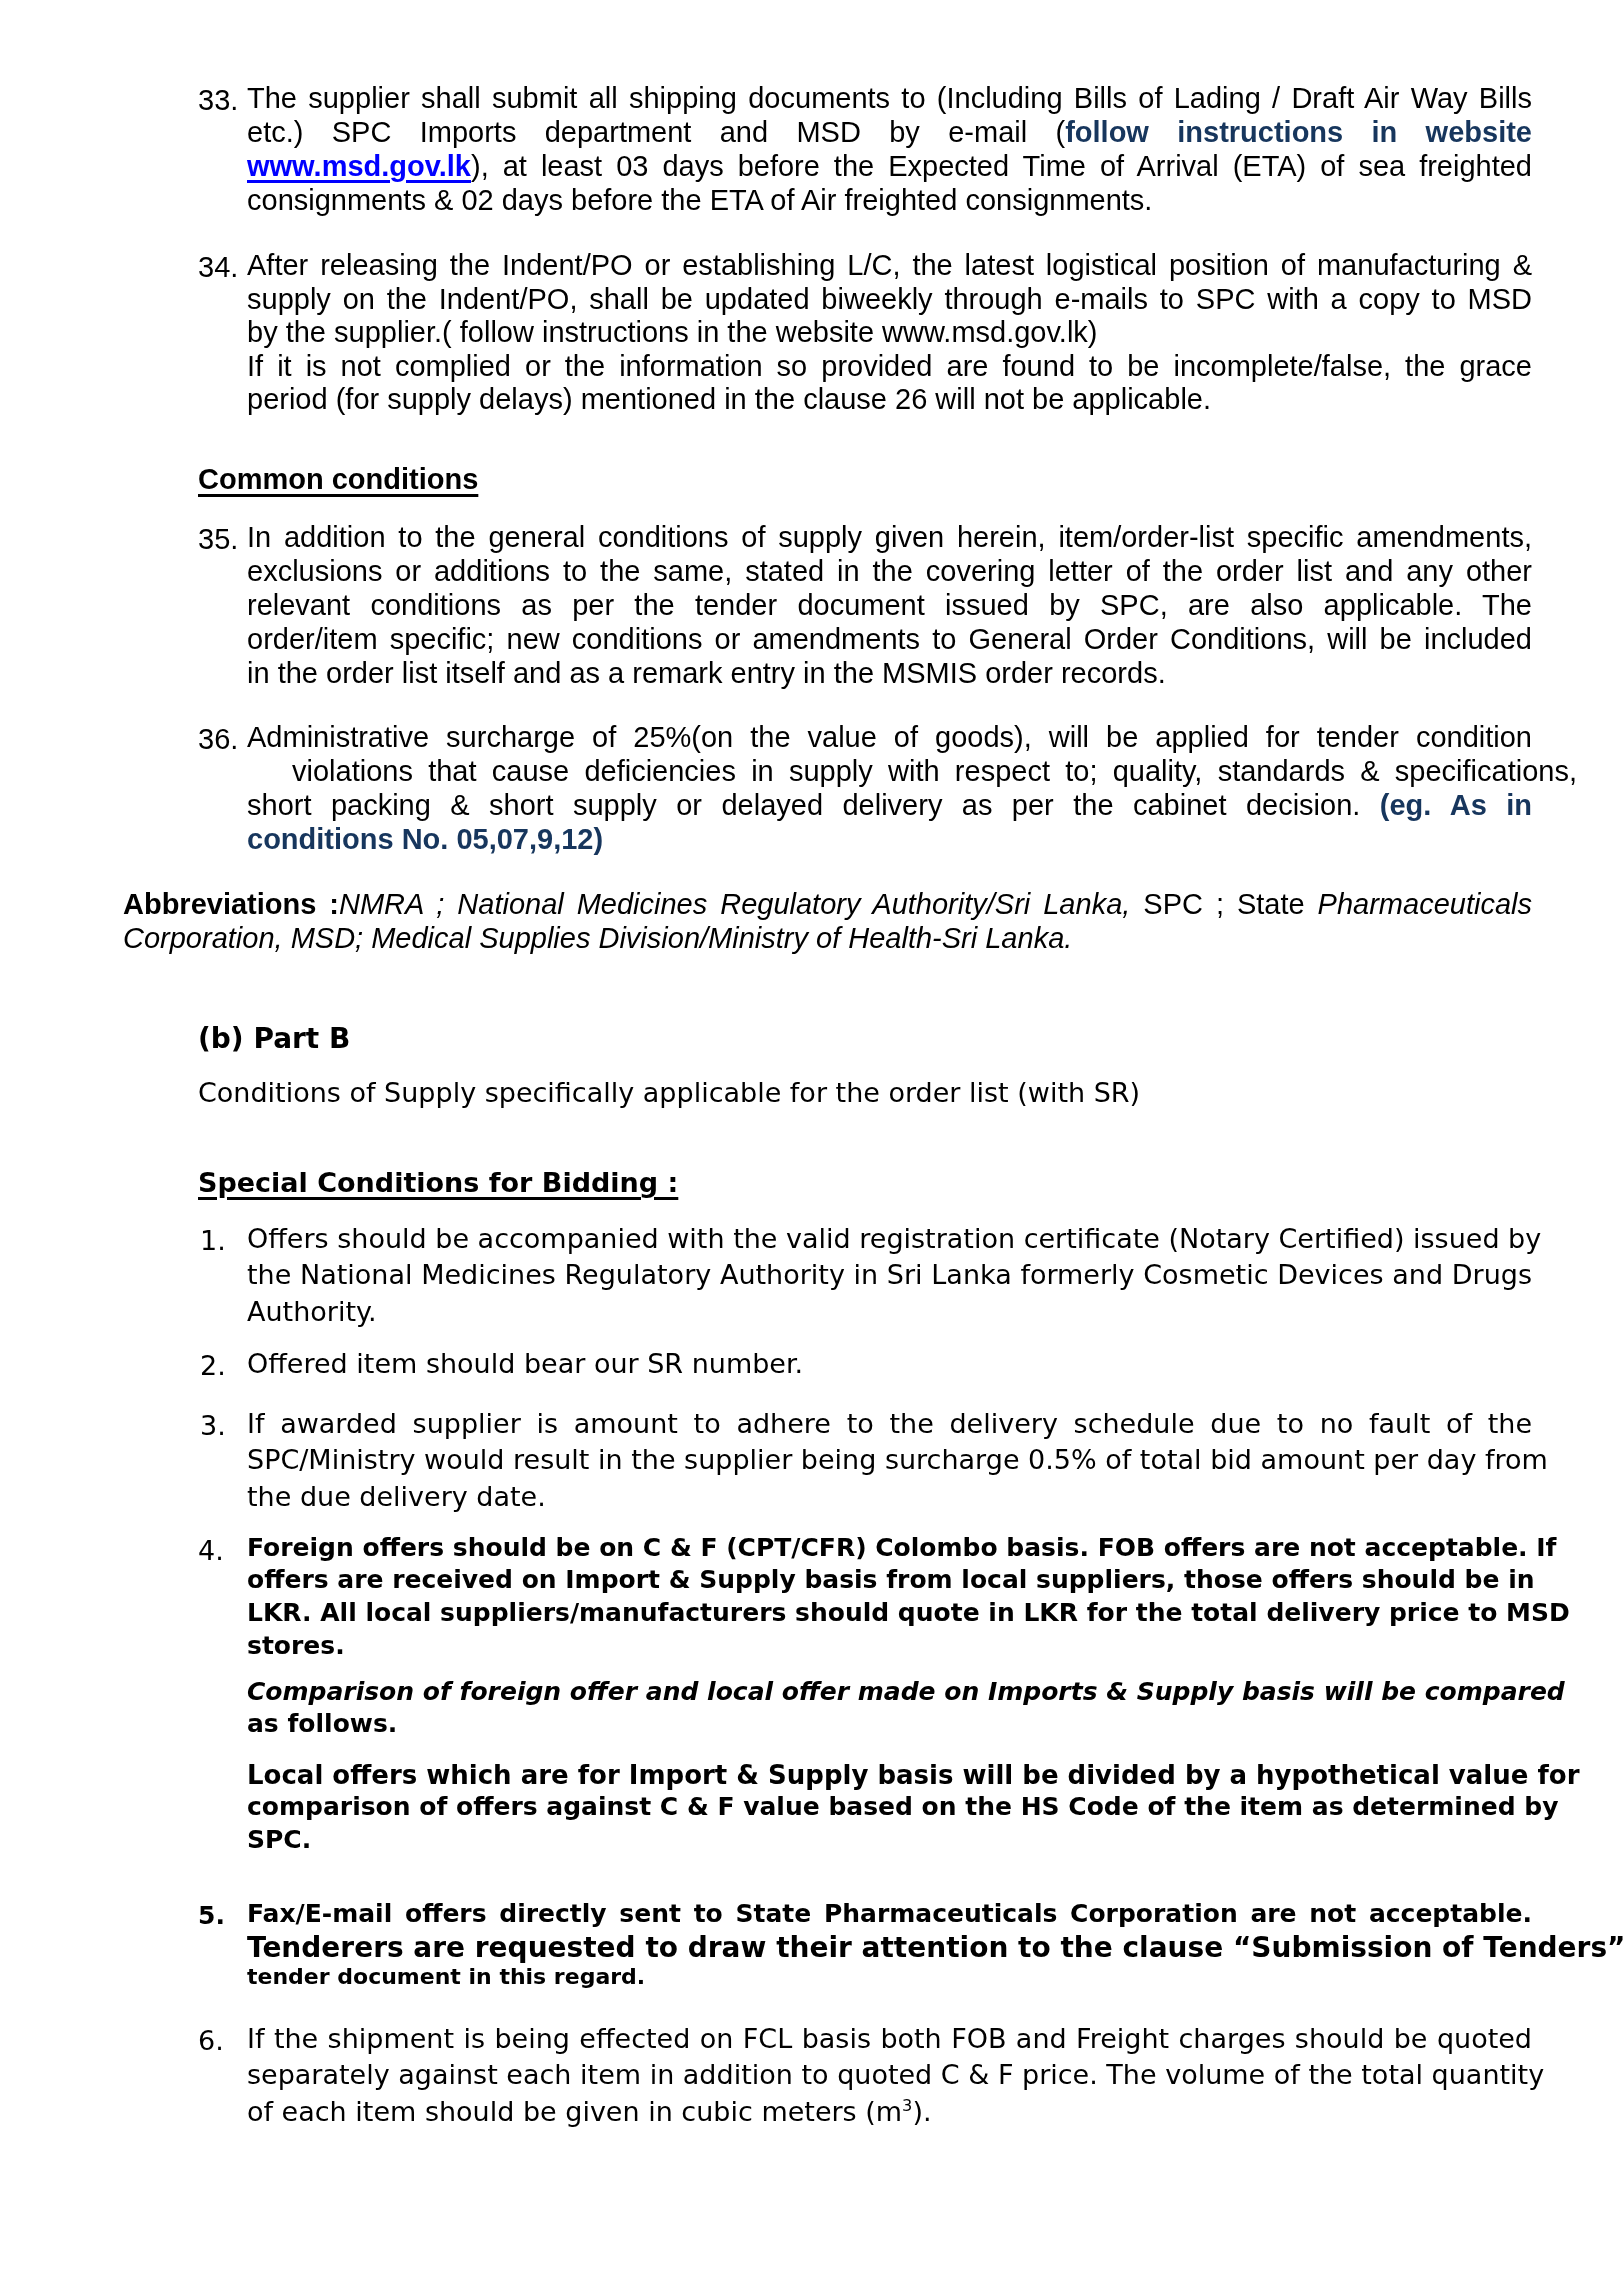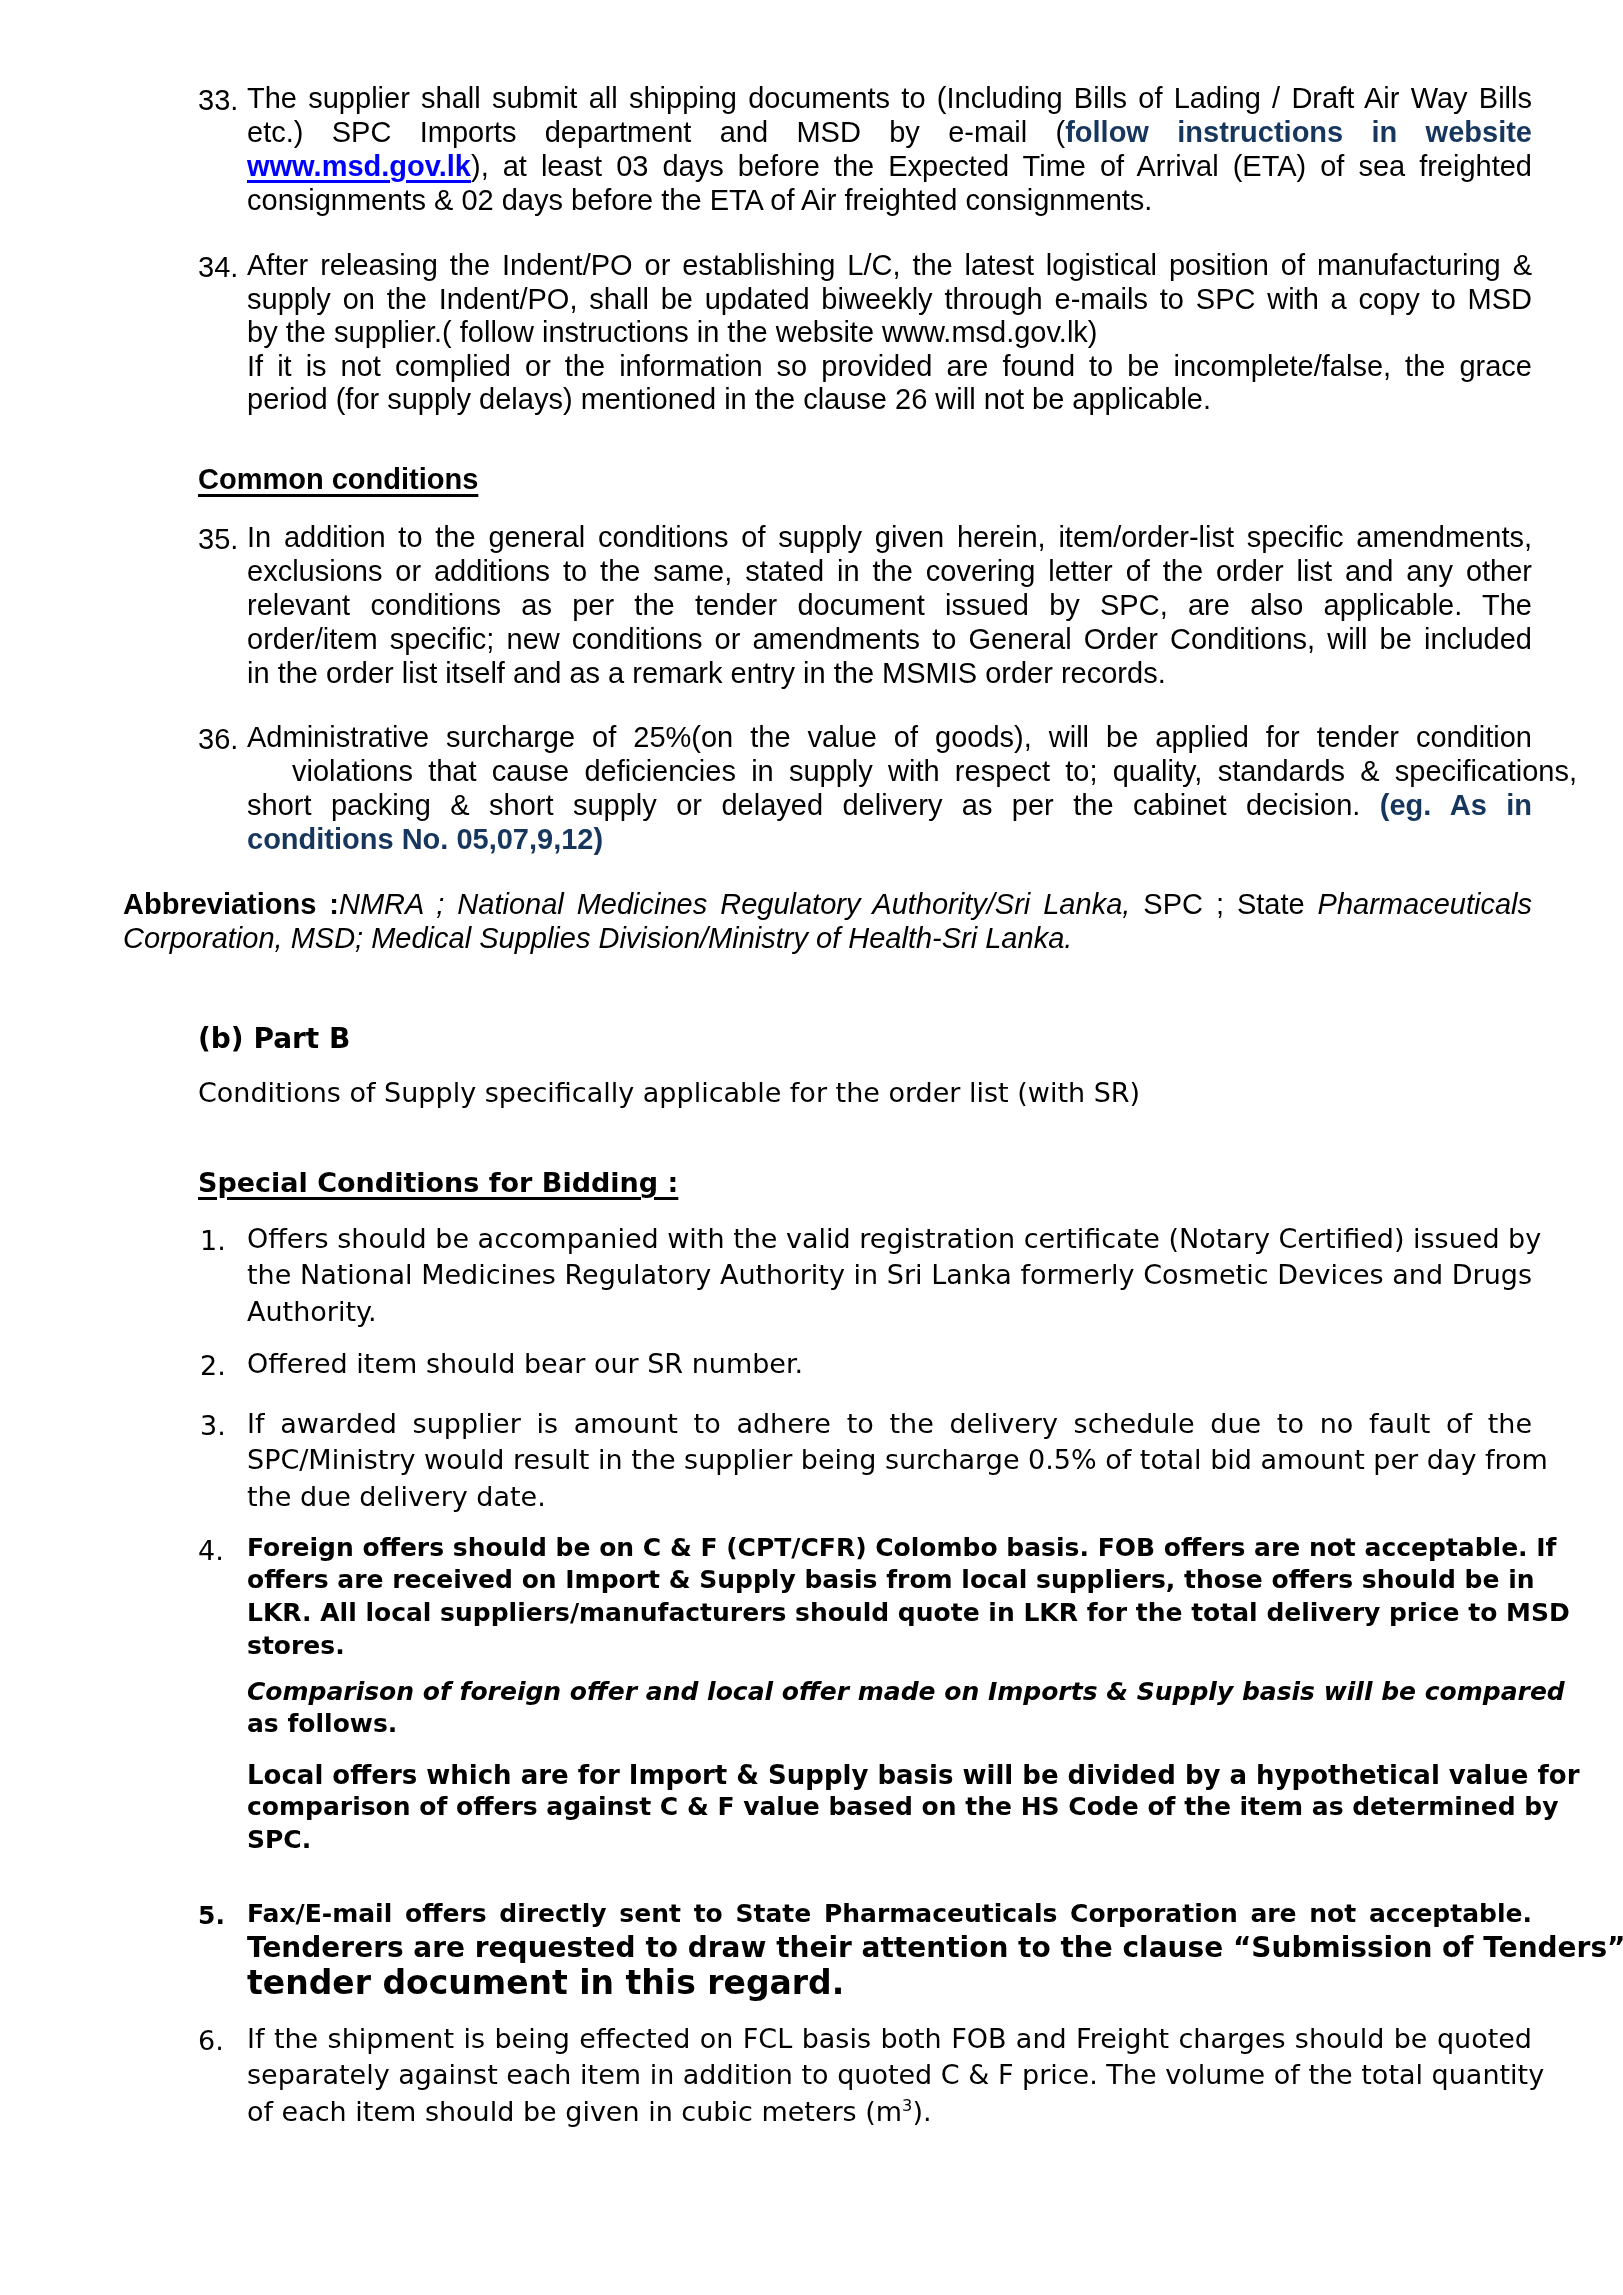--- a/index.html
+++ b/index.html
@@ -105,21 +105,21 @@
 
       <span class="line just bold" style="left:247px; top:1762px; width:1285px; font-size:26px;">Local offers which are for Import &amp; Supply basis will be divided by a hypothetical value for</span>
       <span class="line just bold" style="left:247px; top:1794px; width:1285px; font-size:25px;">comparison of offers against C &amp; F value based on the HS Code of the item as determined by</span>
       <span class="line bold" style="left:247px; top:1827px; font-size:25px;">SPC.</span>
     </div>
 
     <div>
       <span class="num bold" style="left:198px; top:1901px; font-size:25px;">5.</span>
       <span class="line just bold" style="left:247px; top:1901px; width:1285px; font-size:25px;">Fax/E-mail offers directly sent to State Pharmaceuticals Corporation are not acceptable.</span>
       <span class="line just bold" style="left:247px; top:1934px; width:1285px; font-size:28px;">Tenderers are requested to draw their attention to the clause “Submission of Tenders” of the</span>
-      <span class="line bold" style="left:247px; top:1966px; font-size:33px;">tender document in this regard.</span>
+      <span class="line bold" style="left:247px; top:1966px; font-size:22px;">tender document in this regard.</span>
     </div>
 
     <div>
       <span class="num" style="left:198px; top:2025px;">6.</span>
       <span class="line just" style="left:247px; top:2025px; width:1285px;">If the shipment is being effected on FCL basis both FOB and Freight charges should be quoted</span>
       <span class="line just" style="left:247px; top:2061px; width:1285px;">separately against each item in addition to quoted C &amp; F price. The volume of the total quantity</span>
       <span class="line" style="left:247px; top:2098px;"><span>of each item should be given in cubic meters (m</span><sup>3</sup><span>).</span></span>
     </div>
   </div>
 </div>

